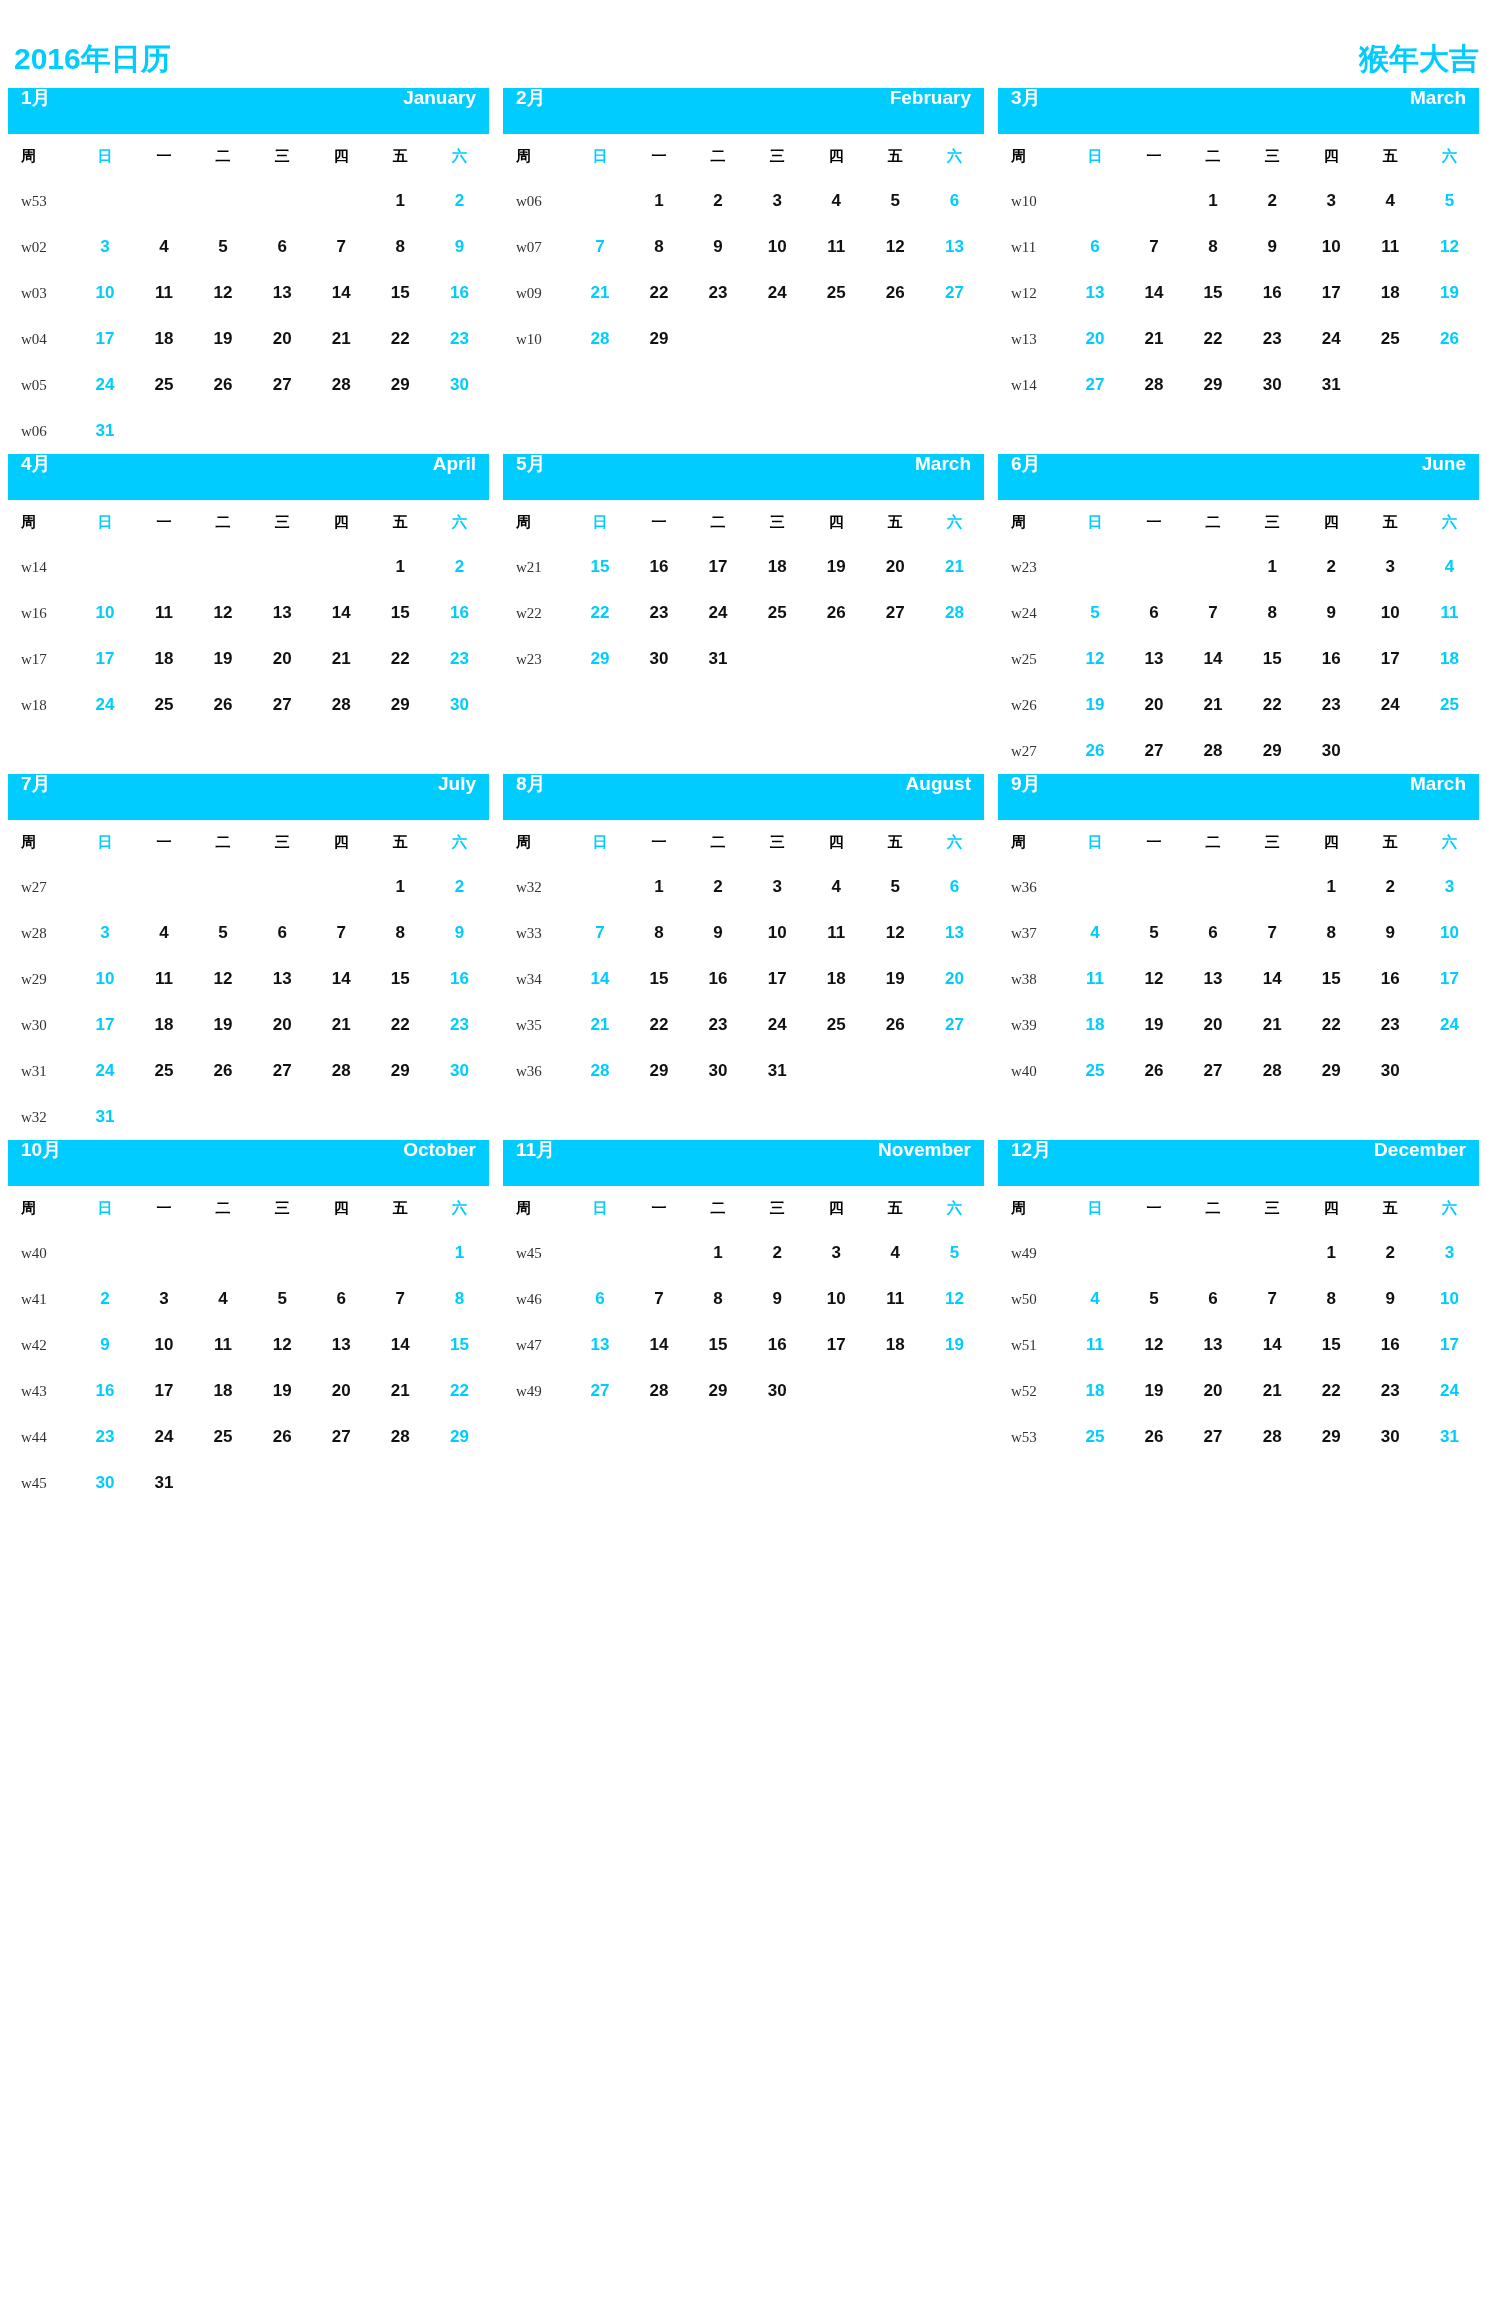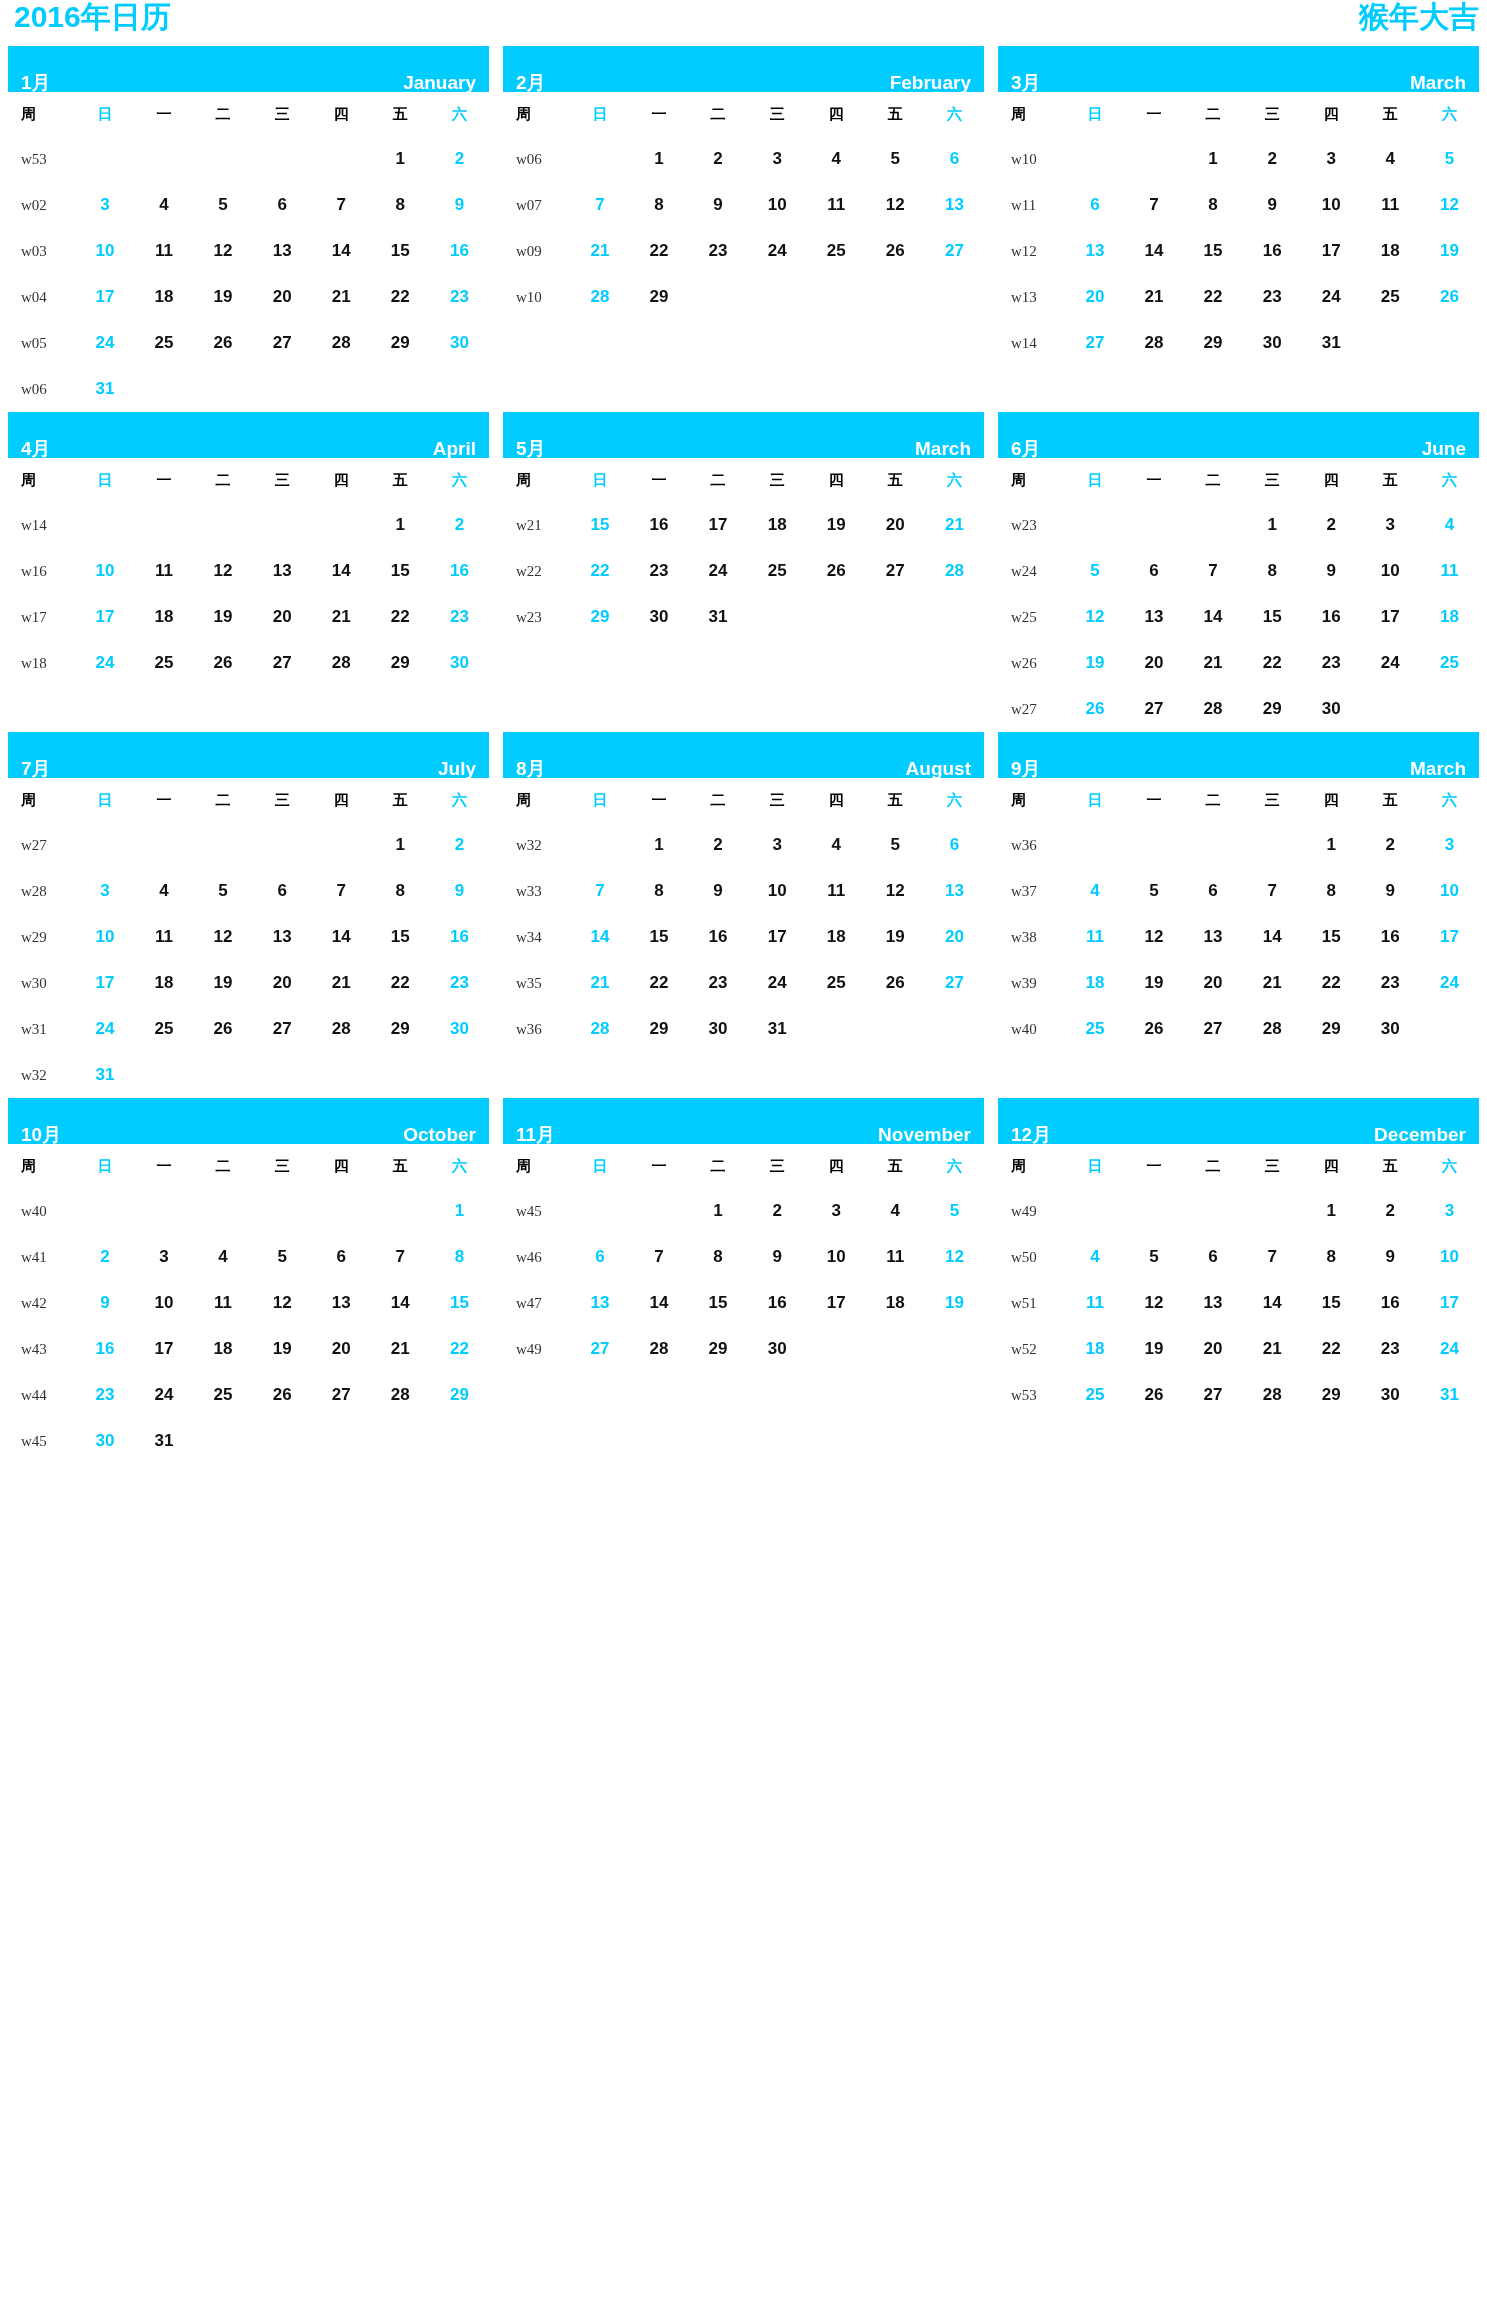--- a/index.html
+++ b/index.html
@@ -1,21 +1,21 @@
 <!DOCTYPE html>
 <html><head>
 <meta charset="utf-8">
 <style>
   html,body{margin:0;padding:0;background:#ffffff;}
   body{
     width:1487px;height:2307px;
     font-family:"Liberation Sans","DejaVu Sans",sans-serif;
     -webkit-font-smoothing:antialiased;
   }
-  .page{position:relative;width:1487px;height:1763px;box-sizing:border-box;}
+  .page{position:relative;width:1487px;height:1763px;box-sizing:border-box;margin-top:42px;}
 
   
   .titlebar{
     height:46px;
     display:flex;align-items:flex-start;justify-content:space-between;
     padding:0 8px 0 14px;
     box-sizing:border-box;
   }
   .title-left,.title-right{
     color:#00ccff;
@@ -36,21 +36,21 @@
     box-sizing:border-box;
   }
   .month{
     width:100%;
     box-sizing:border-box;
     margin-bottom:0;
   }
   .m-head{
     background:#00ccff;
     height:46px;
-    display:flex;align-items:flex-end;justify-content:space-between;
+    display:flex;align-items:flex-start;justify-content:space-between;
     padding:0 13px;
     box-sizing:border-box;
   }
   .m-head .cn,.m-head .en{
     color:#ffffff;
     font-size:19px;
     font-weight:bold;
     line-height:19px;
     white-space:nowrap;
   }

